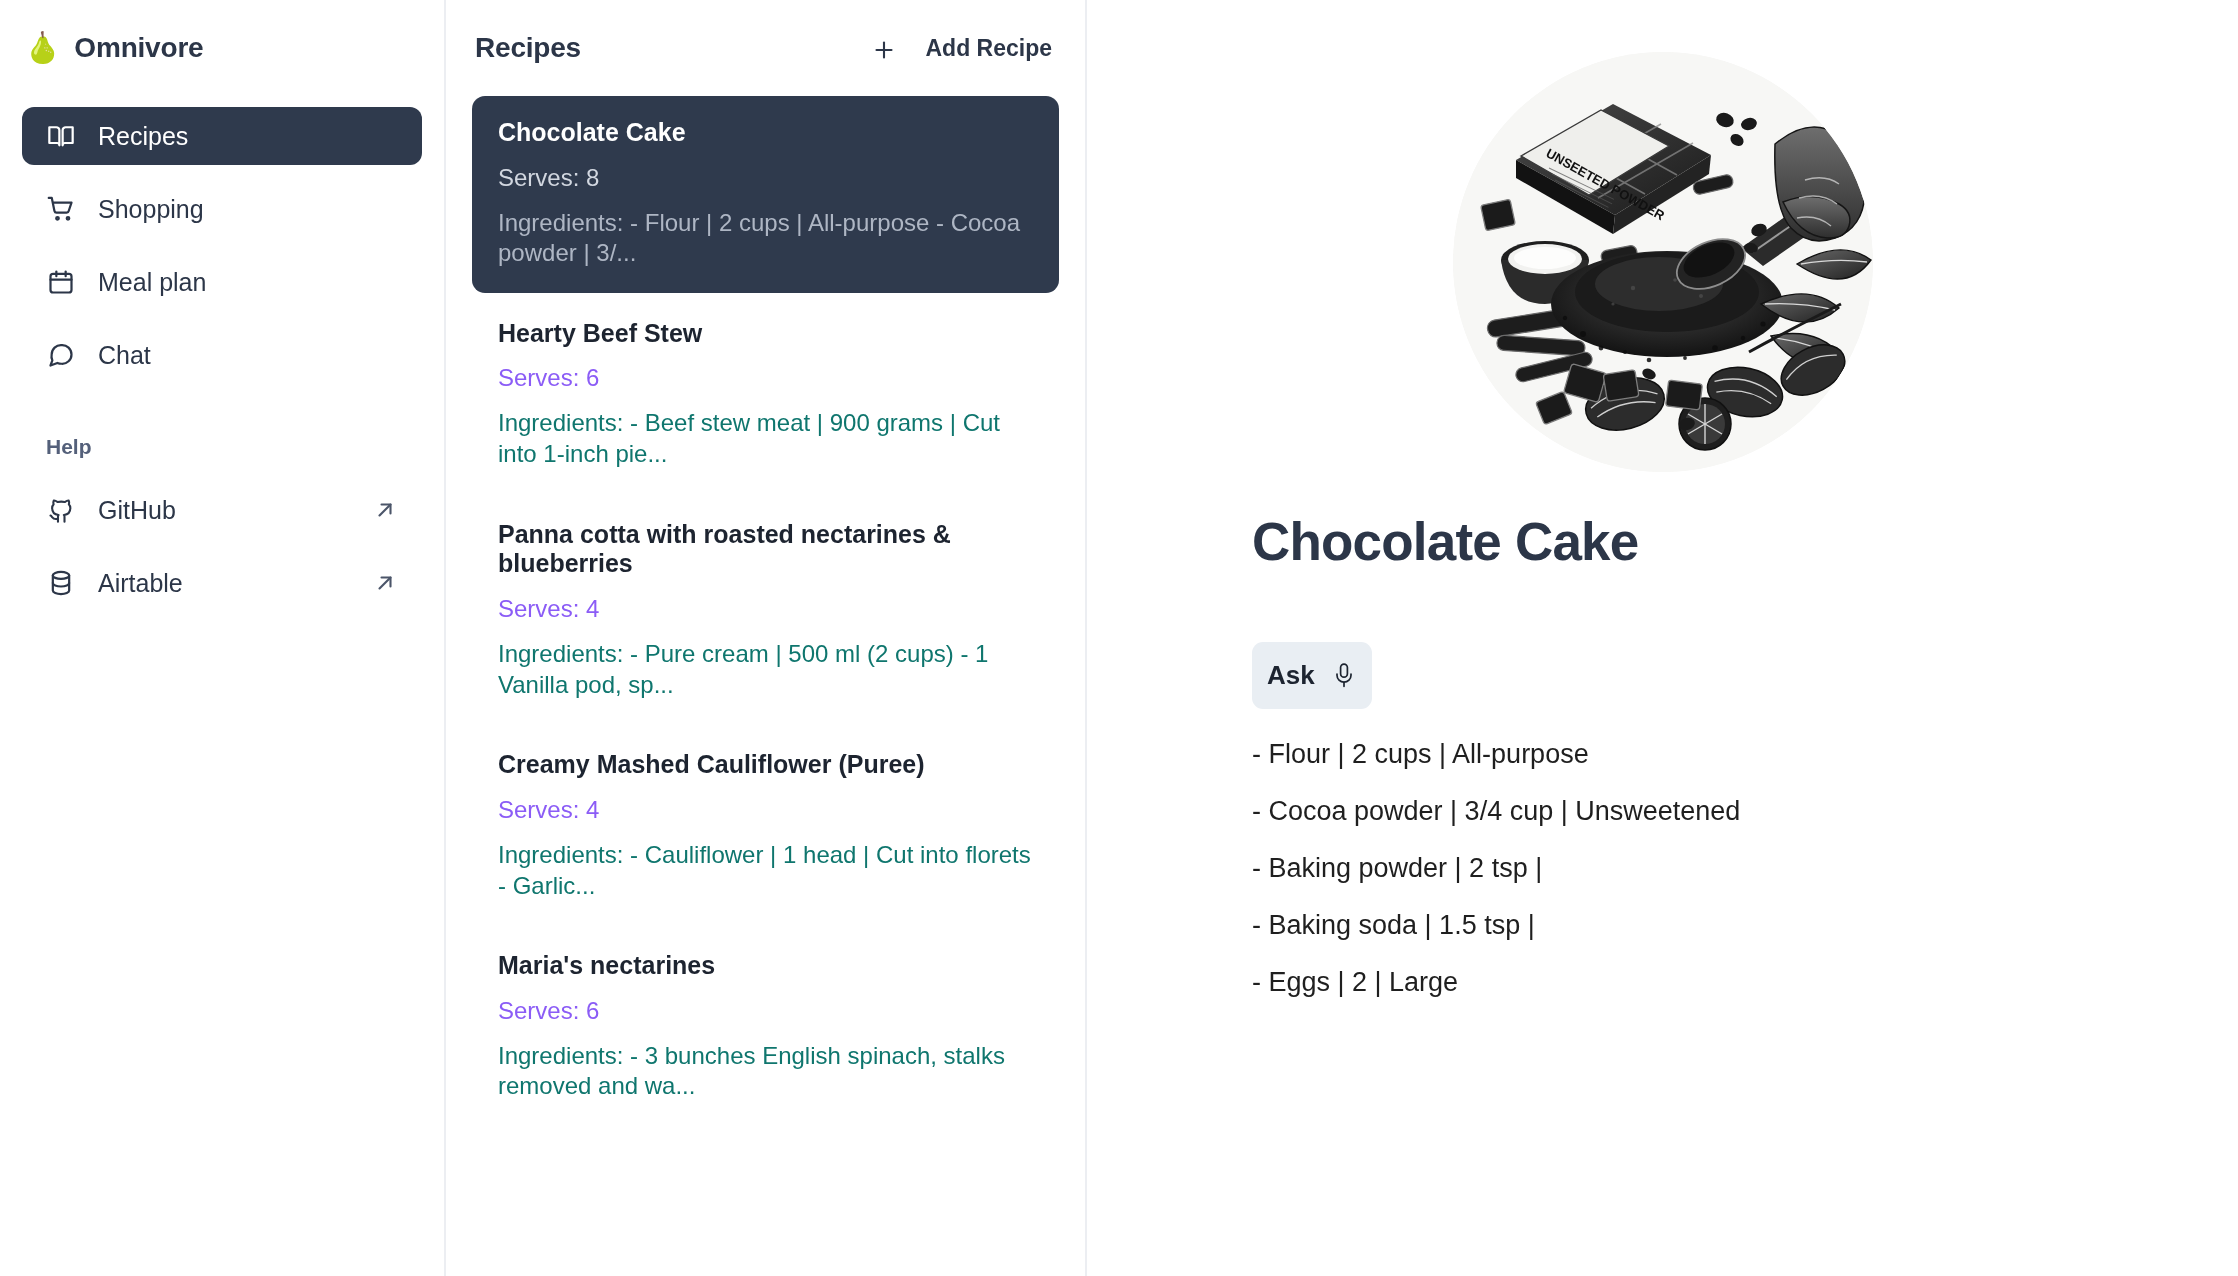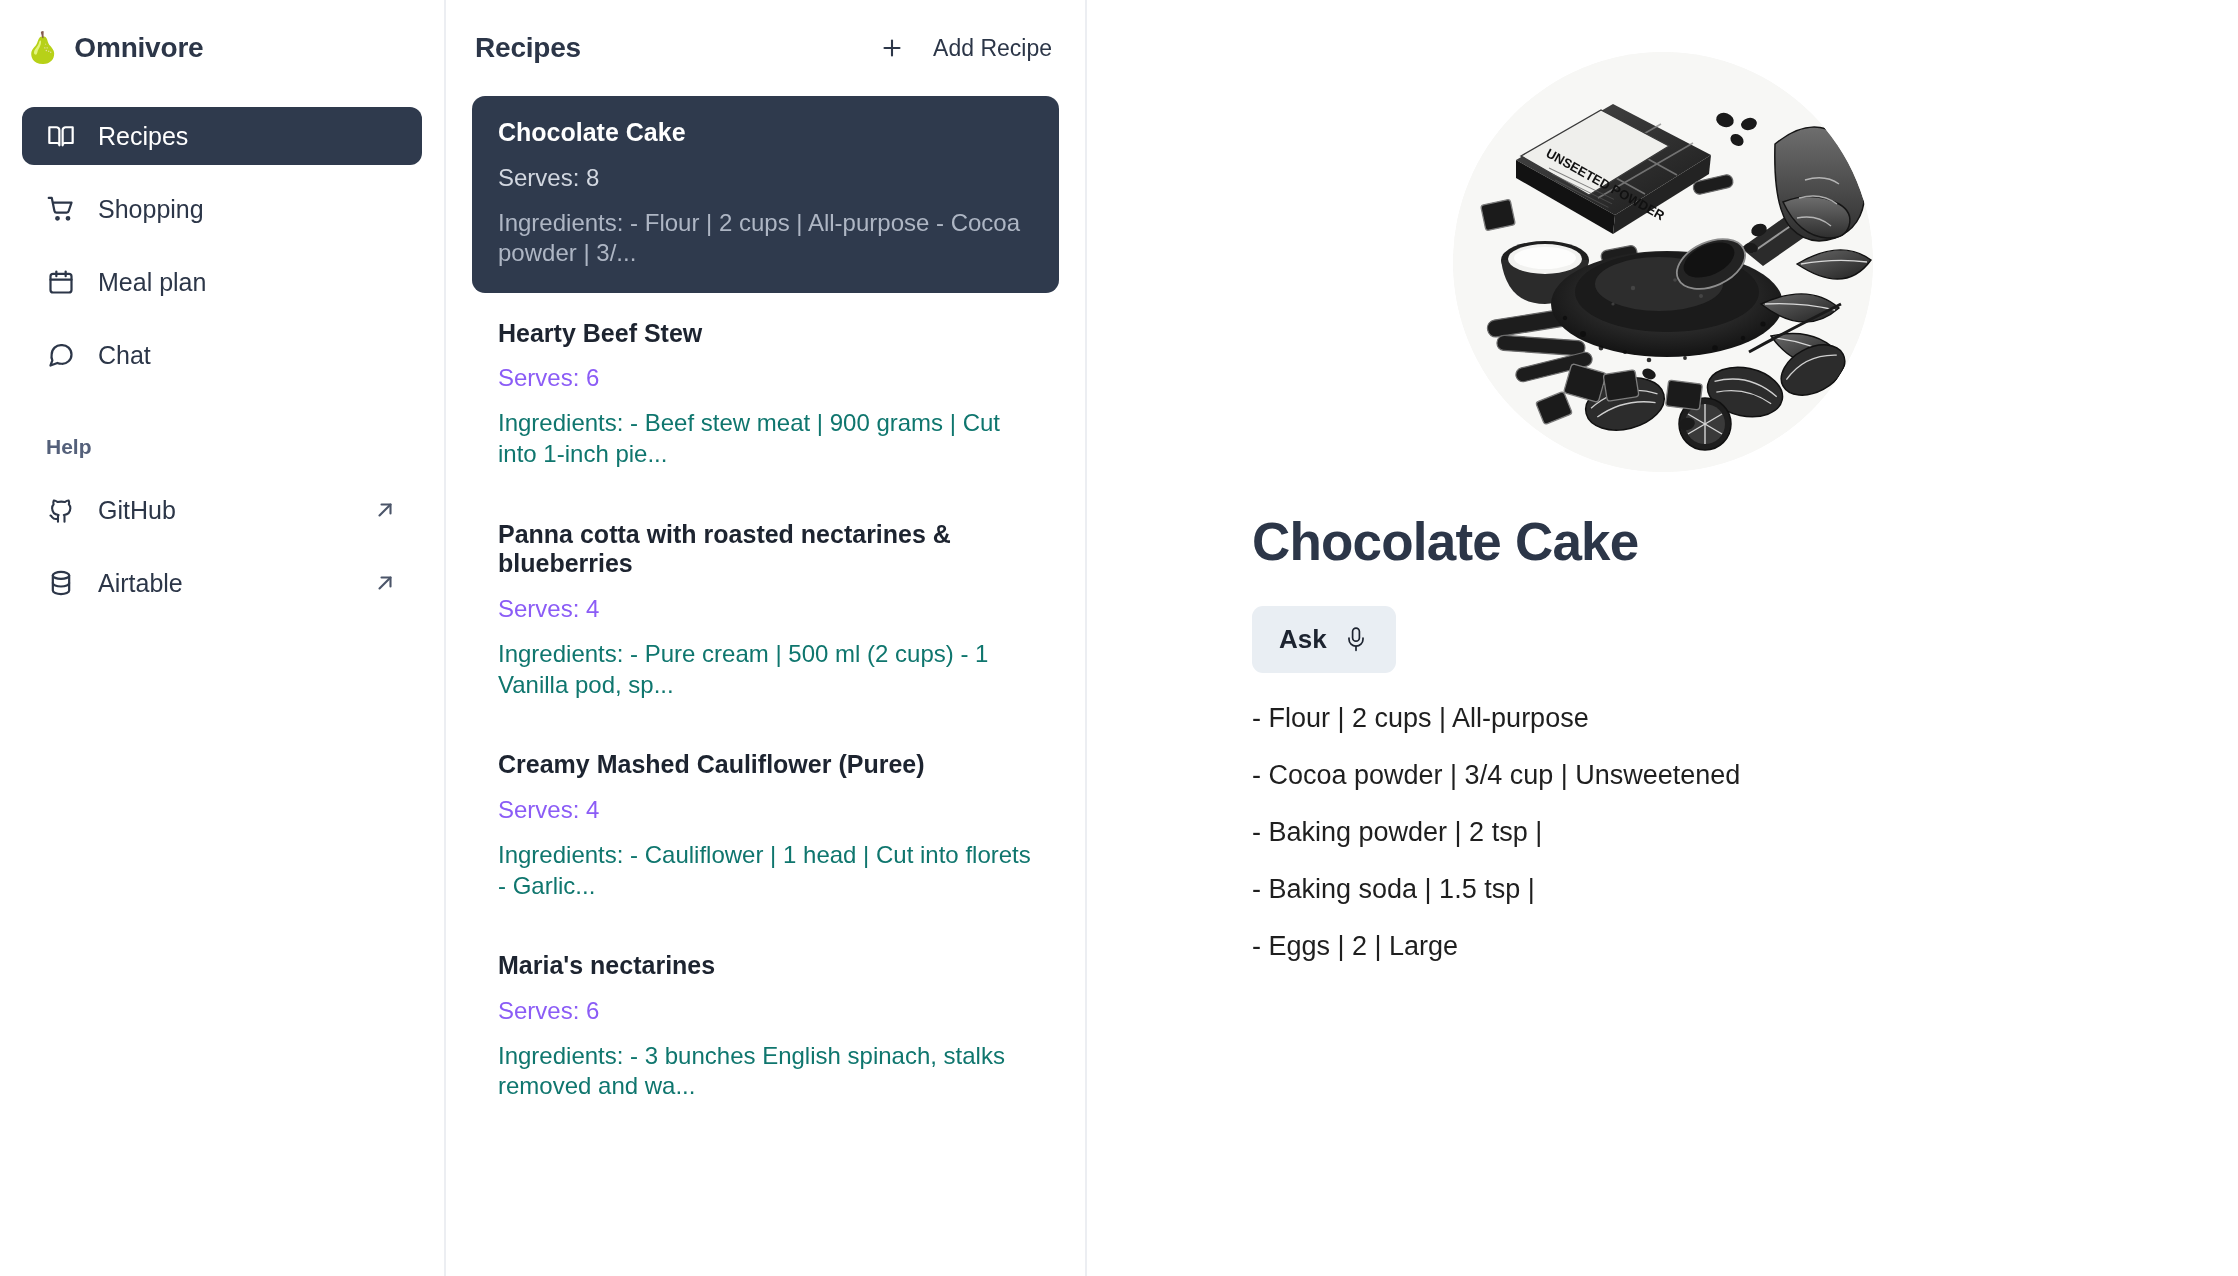--- a/index.html
+++ b/index.html
@@ -116,24 +116,24 @@
     padding: 0 33px 0 29px;
   }
   .list-title {
     font-size: 28px;
     font-weight: bold;
     color: #2c3648;
     letter-spacing: -0.2px;
   }
   .add-btn {
     display: flex;
-    align-items: center;
+    align-items: flex-end;
     gap: 29px;
     font-size: 23px;
-    font-weight: normal;
+    font-weight: bold;
     color: #2c3648;
     cursor: pointer;
     background: none;
     border: none;
     font-family: "Liberation Sans", sans-serif;
   }
   .plus-icon {
     width: 24px;
     height: 24px;
     display: flex;
@@ -210,26 +210,27 @@
     margin-bottom: 34px;
   }
 
   .ask-btn {
     display: inline-flex;
     align-items: center;
     gap: 17px;
     background: #e9eef3;
     border: none;
     border-radius: 11px;
-    padding: 18px 27px;
+    padding: 18px 15px;
     font-size: 26px;
     font-weight: bold;
     color: #1d2430;
     cursor: pointer;
     font-family: "Liberation Sans", sans-serif;
+    margin-top: 36px;
   }
   .mic-icon {
     width: 25px;
     height: 28px;
     display: flex;
     align-items: center;
     justify-content: center;
   }
 
   .ingredient-lines { margin-top: 32px; }

